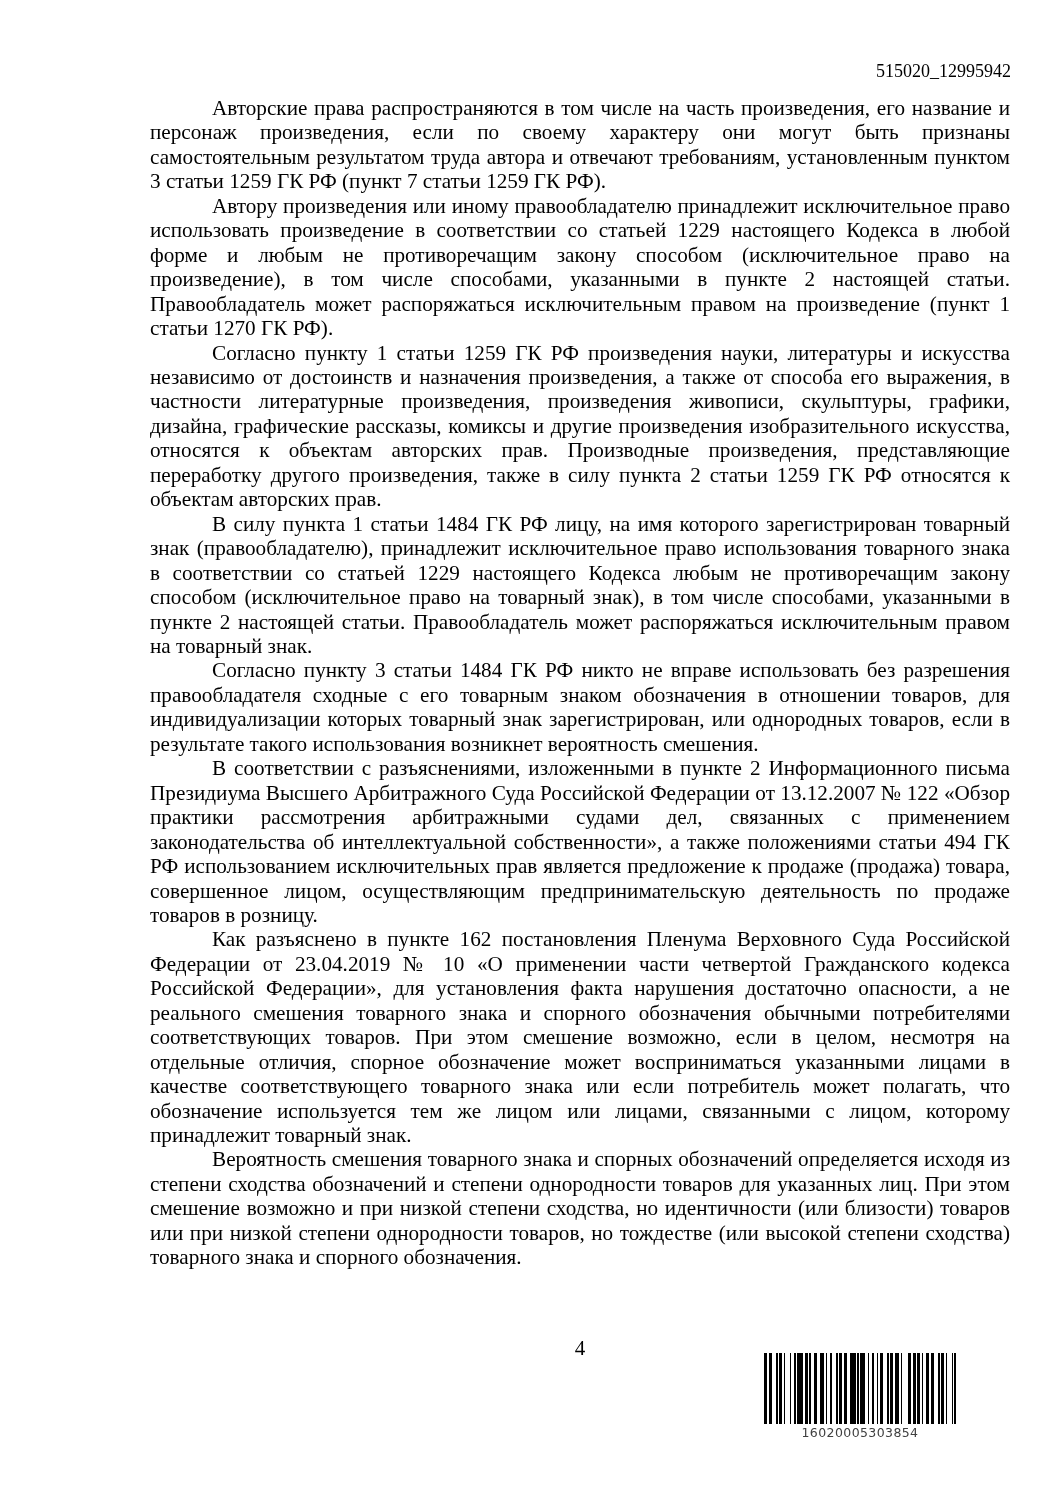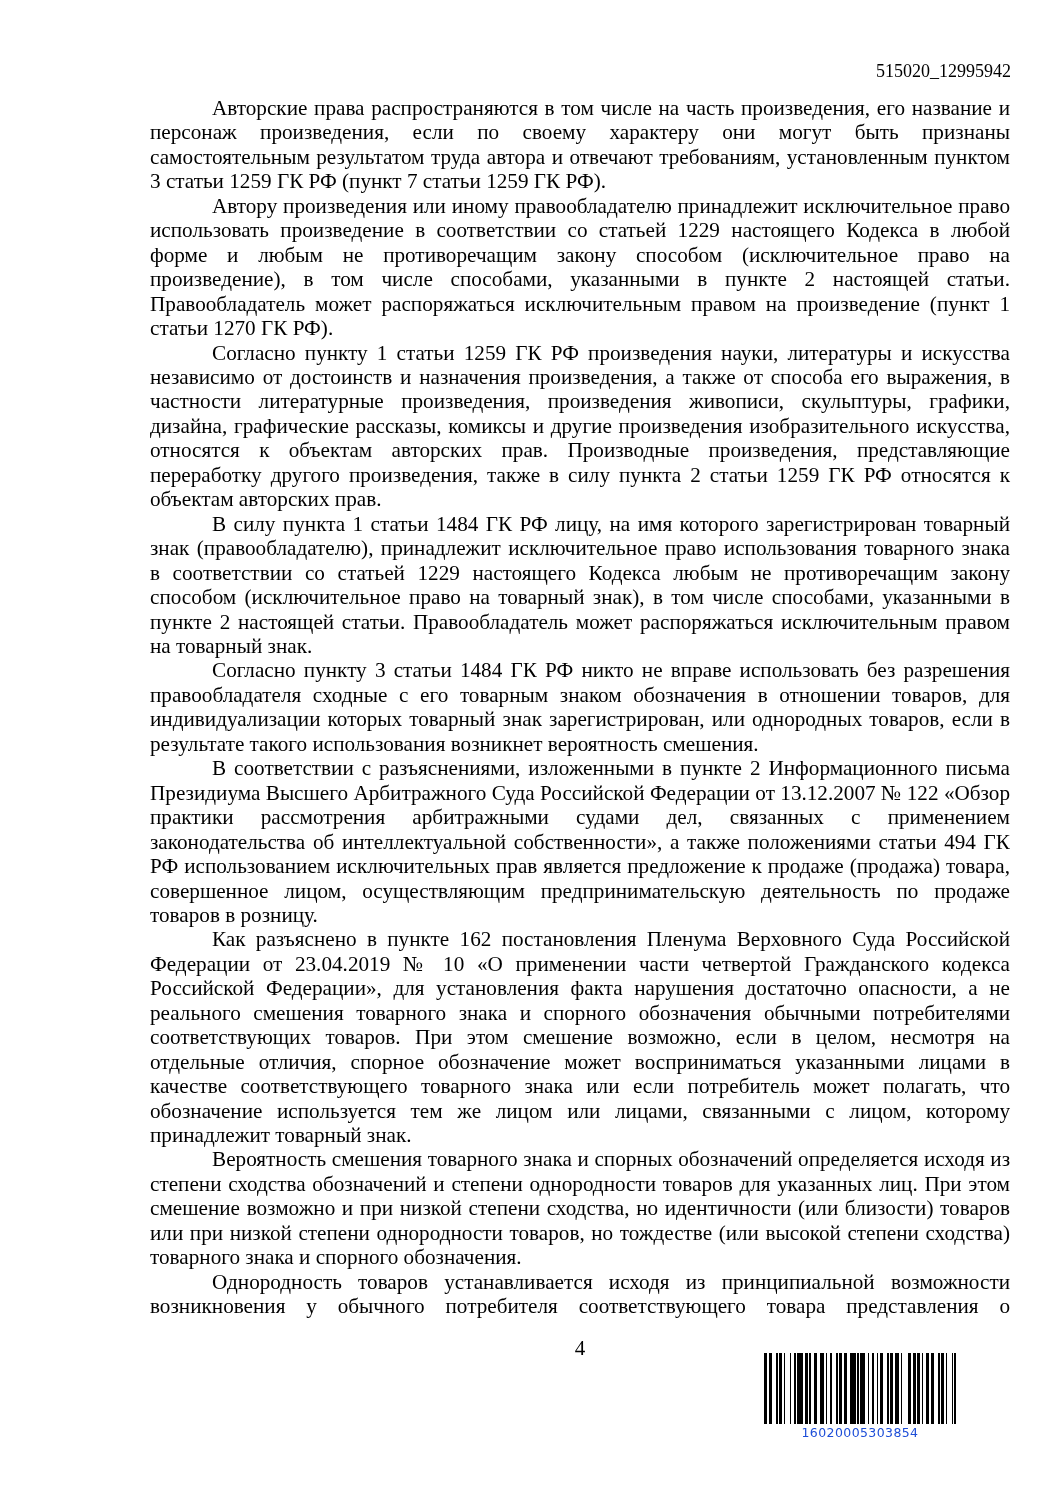--- a/index.html
+++ b/index.html
@@ -72,40 +72,39 @@
     bottom: 0;
     background: #000000;
   }
   .barcode-number {
     margin-top: 1px;
     text-align: center;
     font-family: "DejaVu Sans", "Liberation Sans", sans-serif;
     font-size: 12.5px;
     line-height: 15px;
     letter-spacing: 0.4px;
-    color: #1d4ed8;
+    color: #404040;
   }
 </style>
 </head>
 <body>
 
 <div class="page">
 
   <div class="doc-number">515020_12995942</div>
 
   <main class="body-text">
     <p>Авторские права распространяются в том числе на часть произведения, его название и персонаж произведения, если по своему характеру они могут быть признаны самостоятельным результатом труда автора и отвечают требованиям, установленным пунктом 3 статьи 1259 ГК РФ (пункт 7 статьи 1259 ГК РФ).</p>
     <p>Автору произведения или иному правообладателю принадлежит исключительное право использовать произведение в соответствии со статьей 1229 настоящего Кодекса в любой форме и любым не противоречащим закону способом (исключительное право на произведение), в том числе способами, указанными в пункте 2 настоящей статьи. Правообладатель может распоряжаться исключительным правом на произведение (пункт 1 статьи 1270 ГК РФ).</p>
     <p>Согласно пункту 1 статьи 1259 ГК РФ произведения науки, литературы и искусства независимо от достоинств и назначения произведения, а также от способа его выражения, в частности литературные произведения, произведения живописи, скульптуры, графики, дизайна, графические рассказы, комиксы и другие произведения изобразительного искусства, относятся к объектам авторских прав. Производные произведения, представляющие переработку другого произведения, также в силу пункта 2 статьи 1259 ГК РФ относятся к объектам авторских прав.</p>
     <p>В силу пункта 1 статьи 1484 ГК РФ лицу, на имя которого зарегистрирован товарный знак (правообладателю), принадлежит исключительное право использования товарного знака в соответствии со статьей 1229 настоящего Кодекса любым не противоречащим закону способом (исключительное право на товарный знак), в том числе способами, указанными в пункте 2 настоящей статьи. Правообладатель может распоряжаться исключительным правом на товарный знак.</p>
     <p>Согласно пункту 3 статьи 1484 ГК РФ никто не вправе использовать без разрешения правообладателя сходные с его товарным знаком обозначения в отношении товаров, для индивидуализации которых товарный знак зарегистрирован, или однородных товаров, если в результате такого использования возникнет вероятность смешения.</p>
     <p>В соответствии с разъяснениями, изложенными в пункте 2 Информационного письма Президиума Высшего Арбитражного Суда Российской Федерации от 13.12.2007 № 122 «Обзор практики рассмотрения арбитражными судами дел, связанных с применением законодательства об интеллектуальной собственности», а также положениями статьи 494 ГК РФ использованием исключительных прав является предложение к продаже (продажа) товара, совершенное лицом, осуществляющим предпринимательскую деятельность по продаже товаров в розницу.</p>
     <p>Как разъяснено в пункте 162 постановления Пленума Верховного Суда Российской Федерации от 23.04.2019 № 10 «О применении части четвертой Гражданского кодекса Российской Федерации», для установления факта нарушения достаточно опасности, а не реального смешения товарного знака и спорного обозначения обычными потребителями соответствующих товаров. При этом смешение возможно, если в целом, несмотря на отдельные отличия, спорное обозначение может восприниматься указанными лицами в качестве соответствующего товарного знака или если потребитель может полагать, что обозначение используется тем же лицом или лицами, связанными с лицом, которому принадлежит товарный знак.</p>
     <p>Вероятность смешения товарного знака и спорных обозначений определяется исходя из степени сходства обозначений и степени однородности товаров для указанных лиц. При этом смешение возможно и при низкой степени сходства, но идентичности (или близости) товаров или при низкой степени однородности товаров, но тождестве (или высокой степени сходства) товарного знака и спорного обозначения.</p>
-    <p class="continues">Однородность товаров устанавливается исходя из принципиальной возможности возникновения у обычного потребителя соответствующего товара представления о</p>
   </main>
 
   <div class="page-number">4</div>
 
   <div class="barcode-block">
     <div class="barcode-bars">
         <span style="left:0.0px;width:3.0px"></span>
         <span style="left:4.5px;width:3.0px"></span>
         <span style="left:12.0px;width:1.5px"></span>
         <span style="left:15.0px;width:3.0px"></span>

